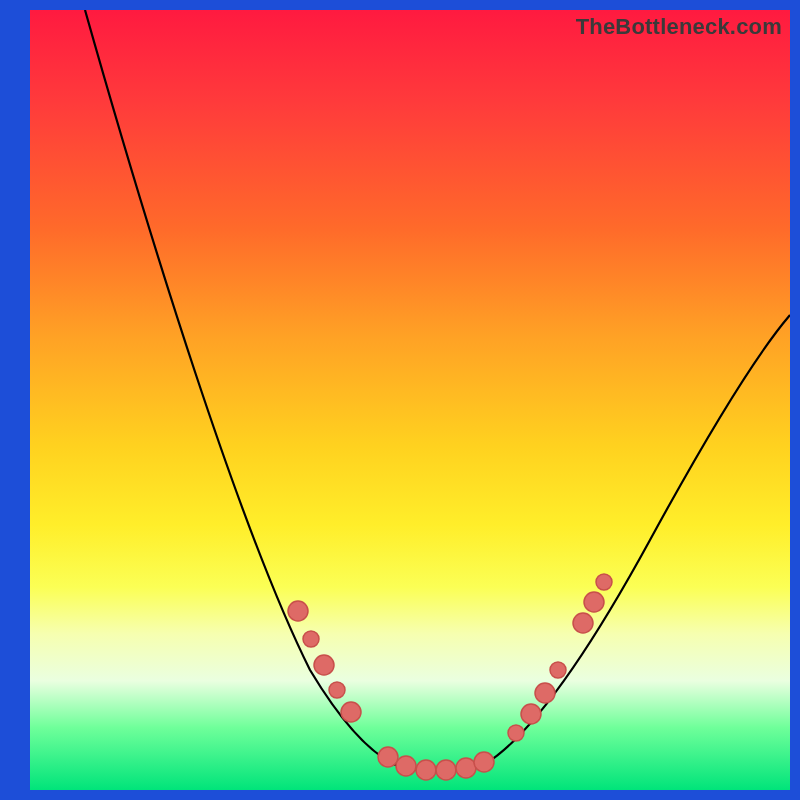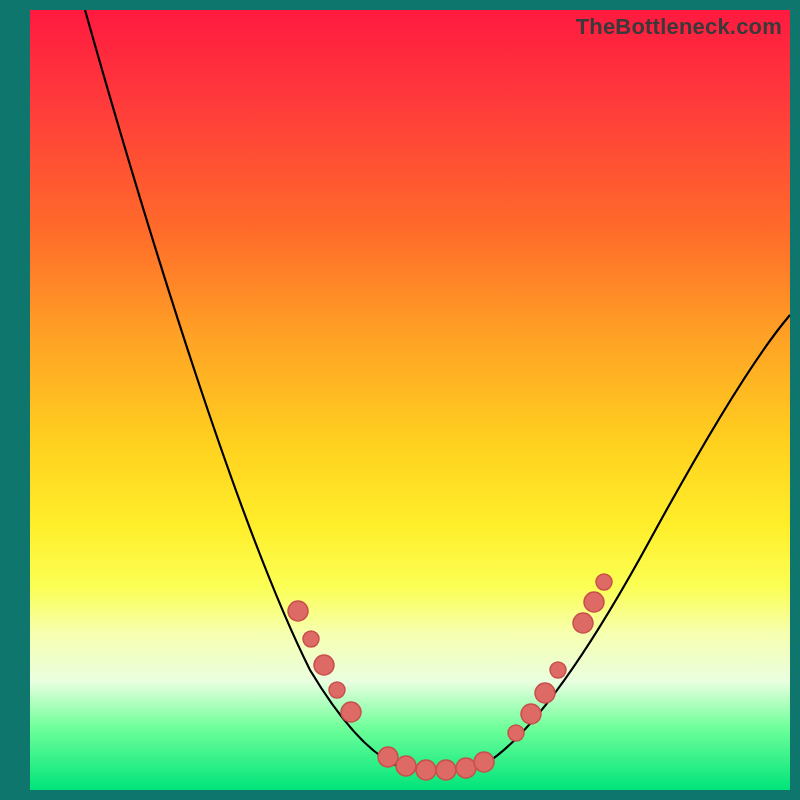--- a/index.html
+++ b/index.html
@@ -8,21 +8,21 @@
     width: 800px;
     height: 800px;
     overflow: hidden;
     background: #000;
     font-family: Arial, Helvetica, sans-serif;
   }
   .frame {
     position: relative;
     width: 800px;
     height: 800px;
-    background: #0f766e;
+    background: #1d4ed8;
   }
   .plot {
     position: absolute;
     left: 30px;
     top: 10px;
     width: 760px;
     height: 780px;
     background: linear-gradient(
       to bottom,
       #ff1a40 0%,

